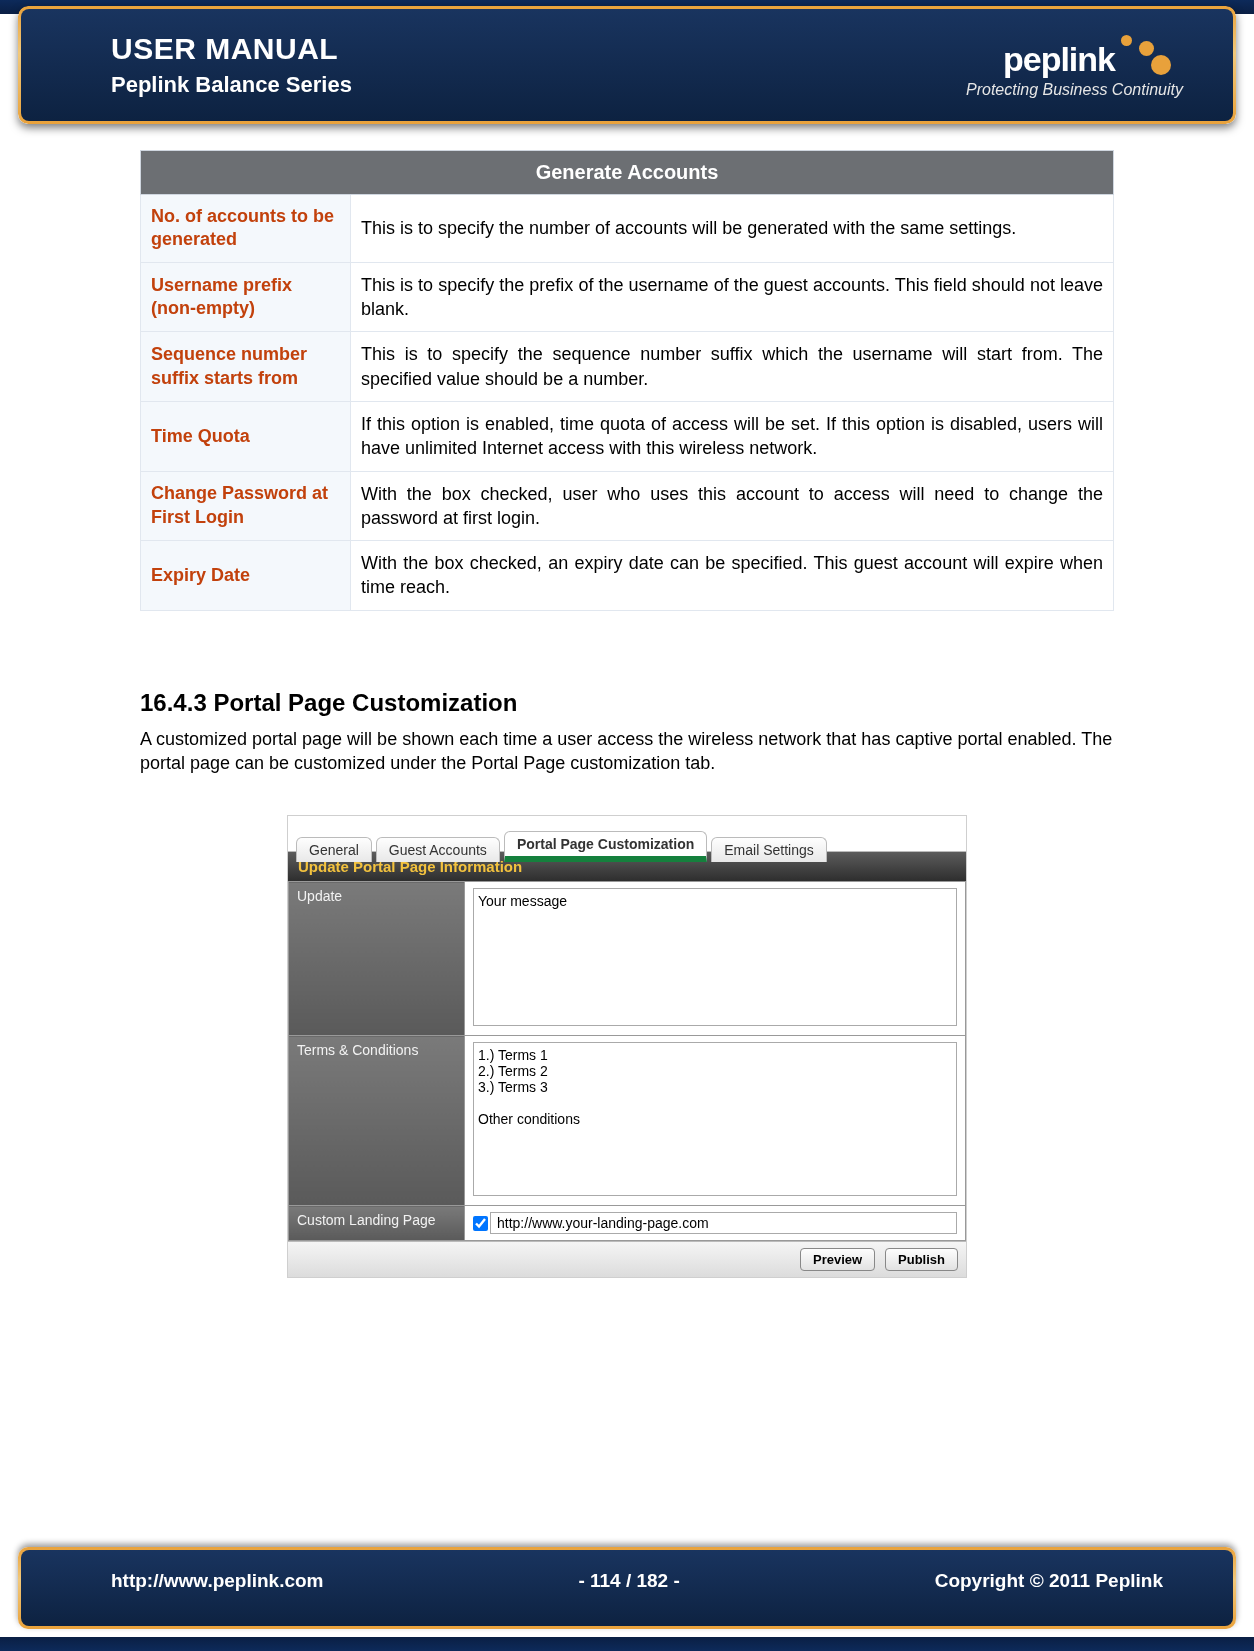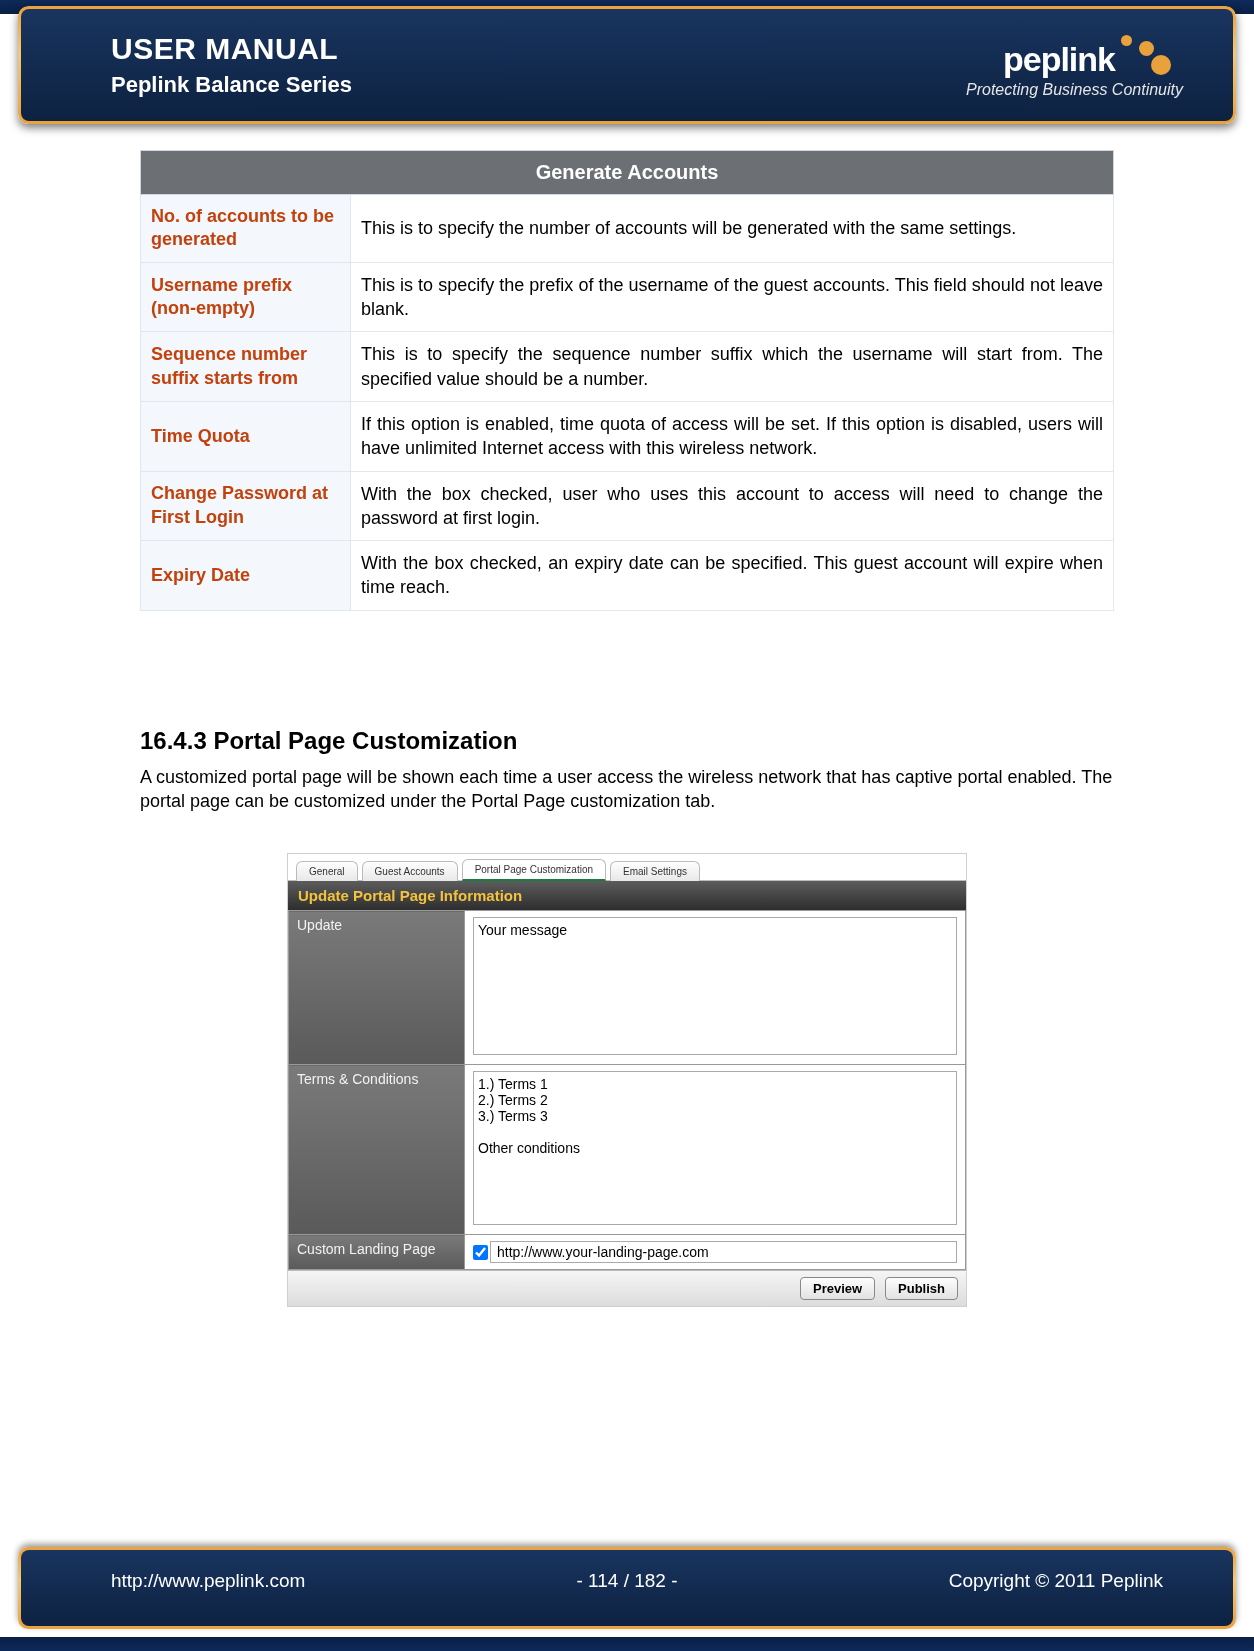--- a/index.html
+++ b/index.html
@@ -117,21 +117,21 @@
     background: #fff;
     color: #000;
     text-align: justify;
     font-size: 18px;
     line-height: 1.35;
   }
 
   .section-heading {
     font-size: 24px;
     font-weight: bold;
-    margin-top: 116px;
+    margin-top: 78px;
     margin-bottom: 10px;
   }
   .section-para {
     font-size: 18px;
     line-height: 1.35;
   }
 
   .screenshot-wrap {
     margin-top: 40px;
     display: flex;
@@ -151,28 +151,28 @@
     border-bottom: 1px solid #bbb;
   }
   .tab {
     border: 1px solid #bbb;
     border-bottom: none;
     border-radius: 6px 6px 0 0;
     padding: 4px 12px;
     margin-right: 4px;
     background: linear-gradient(#fefefe, #e8e8e8);
     color: #333;
-    font-size: 10px;
+    font-size: 14px;
     position: relative;
-    top: 1px;
+    top: 11px;
   }
   .tab.active {
     background: #fff;
-    font-weight: normal;
-    border-bottom: 2px solid #15803d;
+    font-weight: bold;
+    border-bottom: 6px solid #15803d;
   }
   .panel-headbar {
     background: linear-gradient(#5c5c5c, #2e2e2e);
     color: #f3c23e;
     font-weight: bold;
     font-size: 15px;
     padding: 6px 10px;
   }
   .form-table { width: 100%; border-collapse: collapse; }
   .form-table td {
@@ -248,21 +248,21 @@
   }
   .footer {
     background: linear-gradient(#19345f, #0d2241);
     color: #fff;
     display: flex;
     justify-content: space-between;
     align-items: center;
     padding: 20px 70px 34px 90px;
     border-radius: 8px;
     font-size: 19px;
-    font-weight: normal;
+    font-weight: bold;
   }
   .bottom-strip {
     position: absolute;
     bottom: 0; left: 0; right: 0;
     height: 14px;
     background: linear-gradient(#0a1f44, #0d2a5a);
   }
   .cb { width:15px; height:15px; }
 </style>
 </head>

